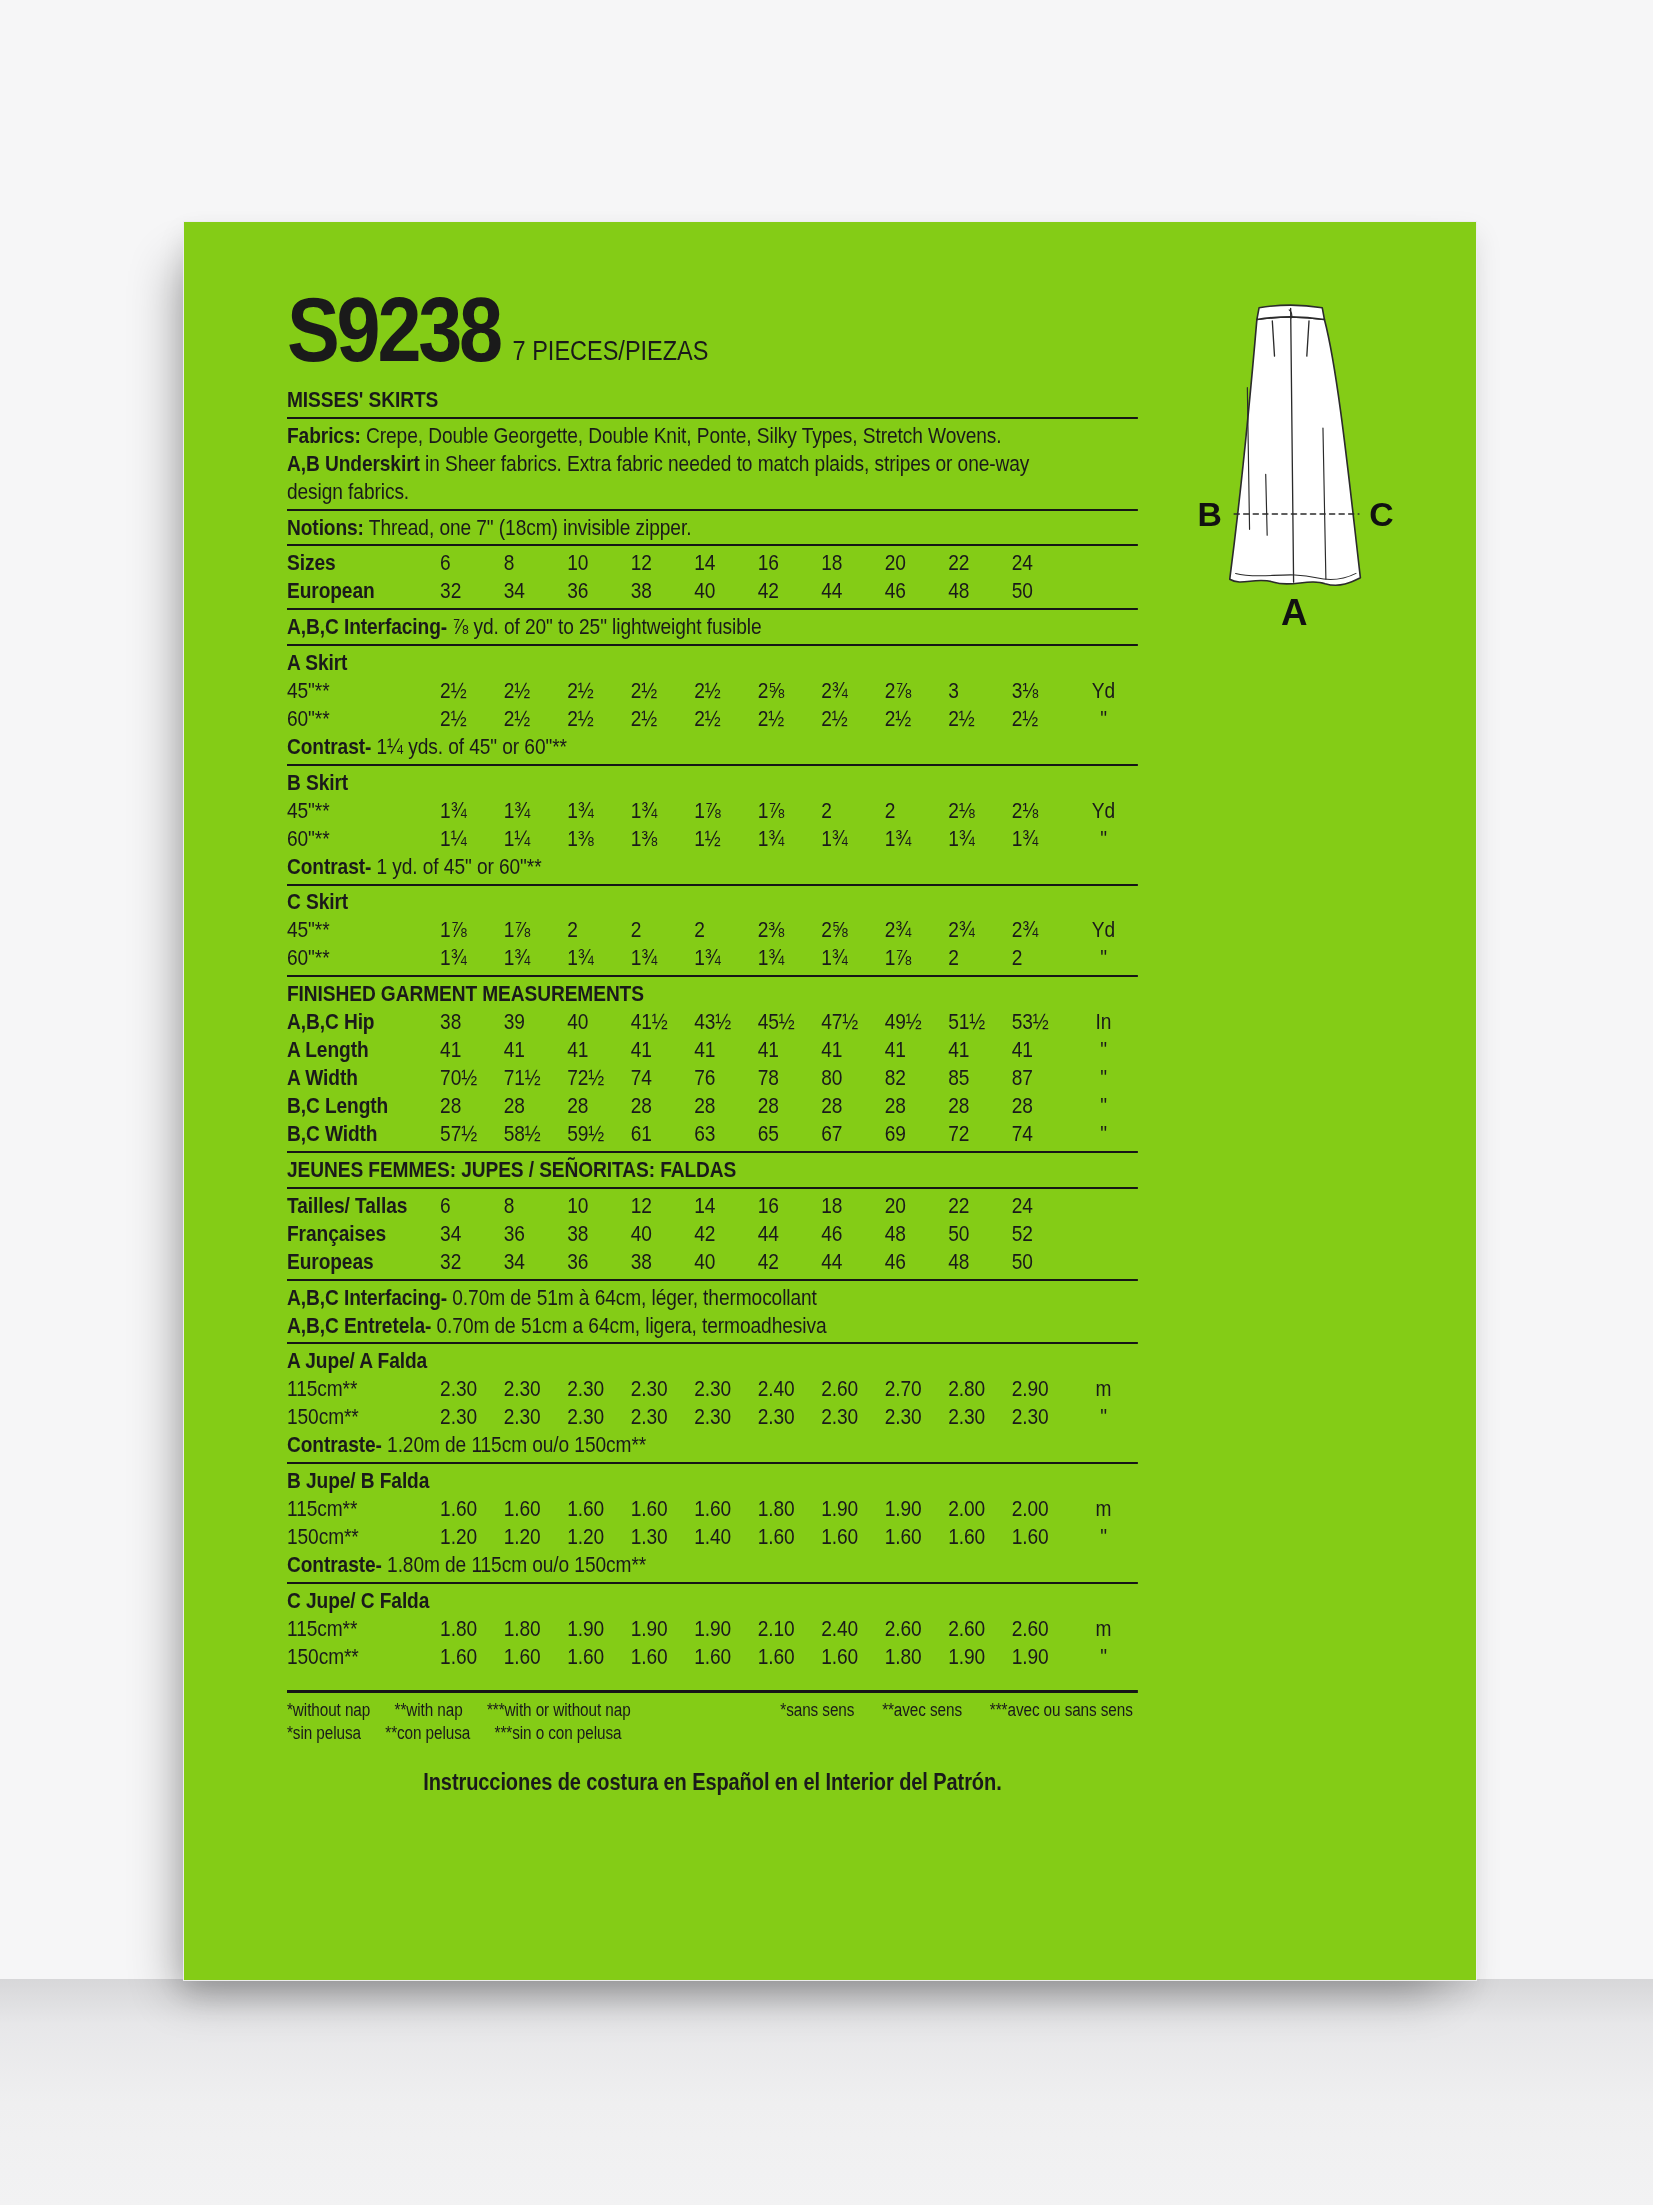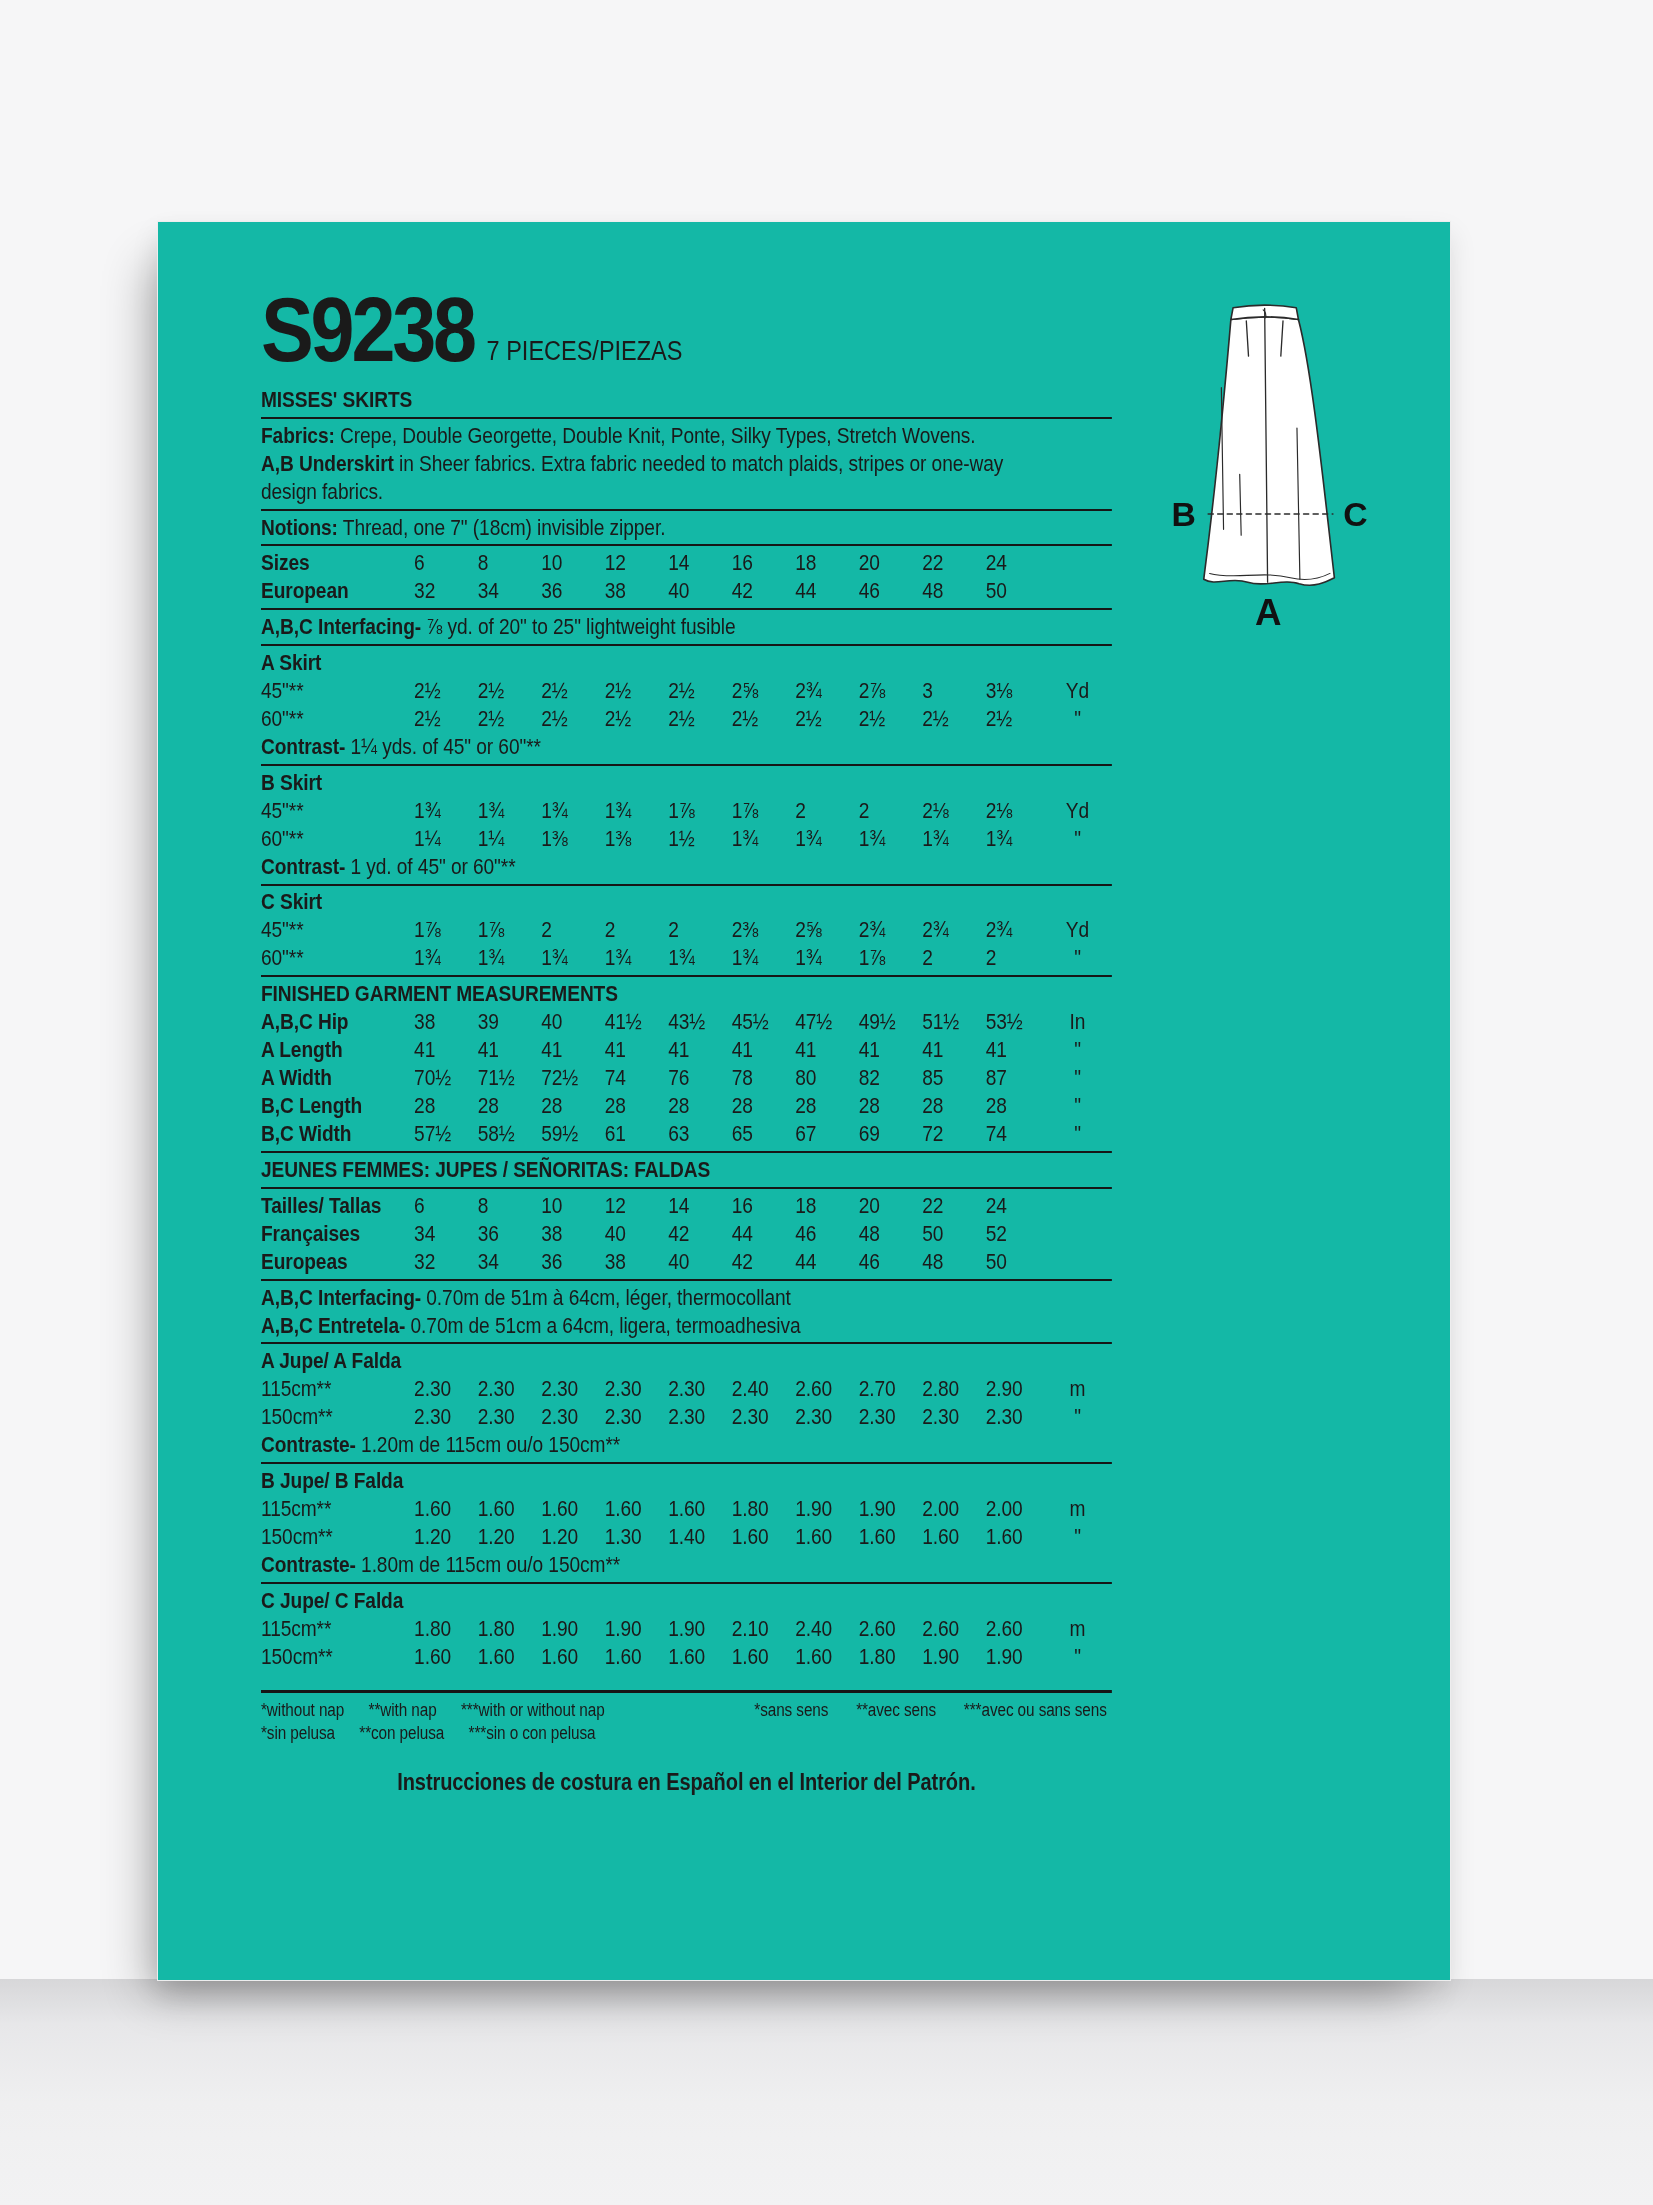--- a/index.html
+++ b/index.html
@@ -1,20 +1,20 @@
 <!DOCTYPE html>
 <html style="font-size:11.8px"><head>
 <meta charset="utf-8">
 <style>
   html,body{margin:0;padding:0;background:#f5f5f6;}
   .stage{position:relative;width:1654px;height:2205px;background:#f6f6f7;overflow:hidden;
          font-family:"Liberation Sans", sans-serif;color:#1a1a1a;}
   .floor{position:absolute;left:0;top:1979px;width:1654px;height:226px;
          background:linear-gradient(180deg,#d7d7d9 0%,#e7e7e9 20%,#efeff0 55%,#f2f2f3 100%);}
-  .card{position:absolute;left:157px;top:221px;width:1292px;height:1758px;background:#14b8a6;
+  .card{position:absolute;left:183px;top:221px;width:1292px;height:1758px;background:#84cc16;
         border:0.7px solid #ededee;
         box-shadow:-23.5px 26.5px 44px -16px rgba(0,0,0,.30), 0 11.8px 25px rgba(0,0,0,.10);}
   .content{position:absolute;left:103px;top:51px;width:978px;
            transform:scaleX(.87);transform-origin:0 0;letter-spacing:-0.1px;}
   .titlebar{display:flex;align-items:flex-end;gap:14.7px;height:94px;margin-bottom:19px;}
   .pattern-number{font-size:91px;font-weight:700;letter-spacing:-3.7px;line-height:75px;}
   .pieces{font-size:27px;line-height:31px;letter-spacing:0;}
   .heading{font-weight:700;font-size:22px;line-height:28px;white-space:nowrap;}
   .pline{font-size:22px;line-height:28px;white-space:nowrap;}
   .b{font-weight:700;}

